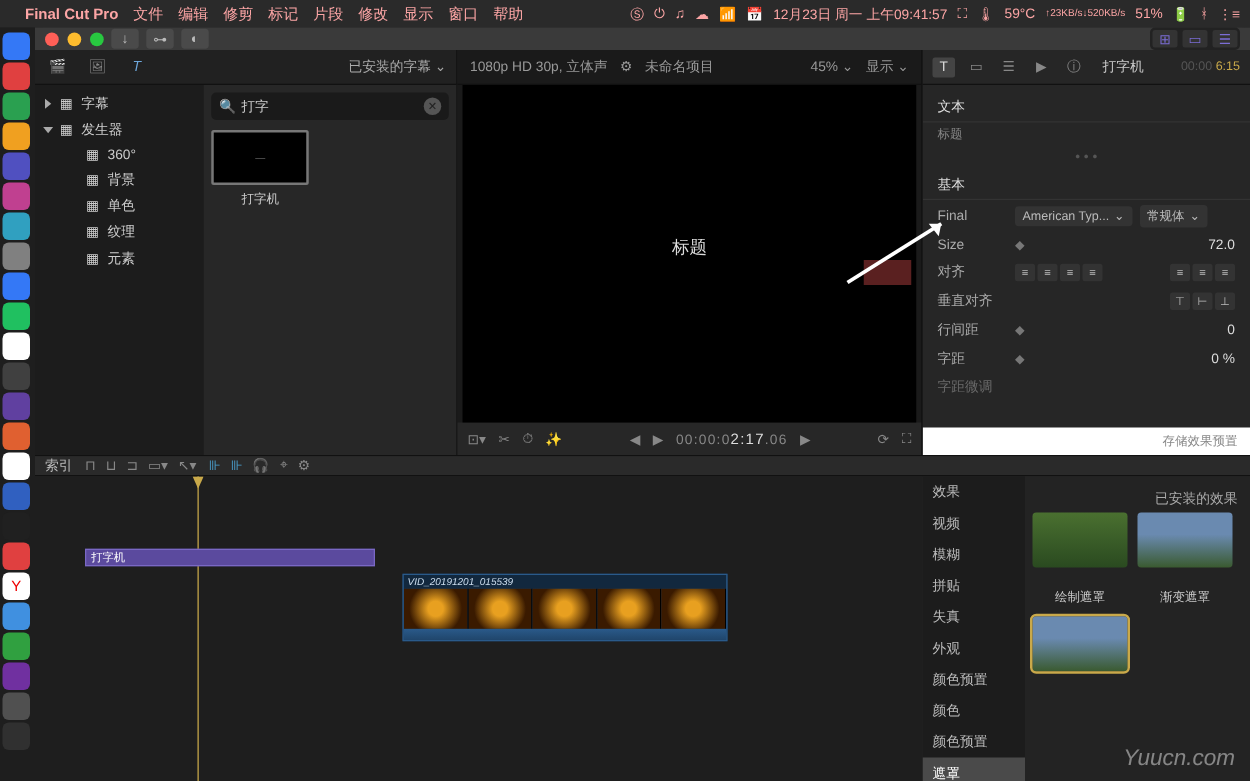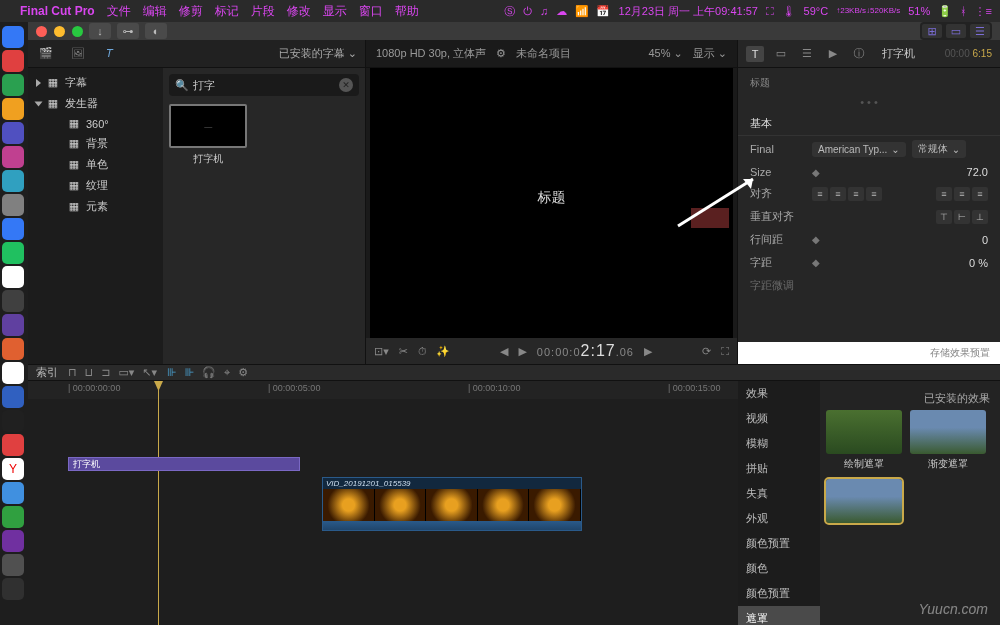--- a/index.html
+++ b/index.html
@@ -1,17 +1,17 @@
 <!DOCTYPE html>
 <html><head>
 <meta charset="utf-8">
 <style>
   * { margin:0; padding:0; box-sizing:border-box; font-family:-apple-system,"Helvetica Neue",Arial,sans-serif; }
   body { background:#1a1a1a; color:#bbb; font-size:11px; width:1000px; height:625px; overflow:hidden; position:relative; }
-  .menubar { height:22px; background:#2a2a2a; display:flex; align-items:center; padding:0 8px; gap:12px; color:#d946ef; font-size:12px; }
+  .menubar { height:22px; background:#2a2a2a; display:flex; align-items:center; padding:0 8px; gap:12px; color:#fca5a5; font-size:12px; }
   .menubar .apple { font-size:13px; }
   .menubar .app-name { font-weight:600; }
   .menubar .menu-item { cursor:default; }
   .menubar .spacer { flex:1; }
   .menubar .status { display:flex; gap:8px; align-items:center; font-size:11px; }
   .dock { position:absolute; left:0; top:22px; bottom:0; width:28px; background:rgba(40,40,40,0.3); display:flex; flex-direction:column; gap:2px; padding:4px 2px; z-index:5; }
   .dock-item { width:22px; height:22px; border-radius:5px; display:flex; align-items:center; justify-content:center; font-size:12px; }
   .main { position:absolute; left:28px; right:0; top:22px; bottom:0; background:#262626; border-radius:6px 6px 0 0; display:flex; flex-direction:column; }
   .titlebar { height:20px; display:flex; align-items:center; padding:0 8px; gap:6px; background:#3a3a3a; }
   .traffic { display:flex; gap:7px; }
@@ -40,21 +40,21 @@
   .thumb-img { width:78px; height:44px; background:#000; border:2px solid #777; border-radius:2px; display:flex; align-items:center; justify-content:center; color:#666; font-size:8px; }
   .thumb-label { text-align:center; font-size:10px; color:#ccc; margin-top:4px; }
   .viewer { flex:1; background:#1a1a1a; display:flex; flex-direction:column; border-right:1px solid #111; position:relative; }
   .v-head { height:28px; display:flex; align-items:center; padding:0 10px; gap:10px; color:#999; font-size:11px; border-bottom:1px solid #111; }
   .canvas { flex:1; background:#000; position:relative; margin:0 4px; }
   .canvas-text { position:absolute; left:50%; top:48%; transform:translate(-50%,-50%); color:#ddd; font-size:14px; }
   .redbox { position:absolute; right:4px; top:52%; width:38px; height:20px; background:#5a2020; }
   .arrow { position:absolute; right:-30px; top:38%; width:90px; height:60px; pointer-events:none; }
   .v-foot { height:26px; display:flex; align-items:center; padding:0 8px; gap:10px; color:#888; background:#272727; }
   .v-foot .tc { font-family:monospace; letter-spacing:1px; }
-  .v-foot .big { font-size:16px; color:#ddd; }
+  .v-foot .big { font-size:12px; color:#ddd; }
   .inspector { width:262px; background:#262626; display:flex; flex-direction:column; }
   .i-head { height:28px; display:flex; align-items:center; padding:0 8px; gap:8px; border-bottom:1px solid #111; }
   .i-head .itab { width:18px; height:16px; display:flex; align-items:center; justify-content:center; color:#888; }
   .i-head .itab.active { color:#ddd; background:#444; border-radius:2px; }
   .i-head .title { margin-left:6px; color:#ccc; }
   .i-head .tc { margin-left:auto; font-family:monospace; color:#555; font-size:10px; }
   .i-head .tc .hl { color:#c9a94a; }
   .i-body { flex:1; overflow:hidden; padding:6px 0; }
   .i-section { padding:4px 12px; color:#ddd; font-size:11px; border-bottom:1px solid #333; }
   .i-sub { padding:2px 12px; color:#888; font-size:10px; }
@@ -85,22 +85,22 @@
   .ef-side { width:82px; background:#1c1c1c; }
   .ef-row { padding:5px 8px; font-size:11px; color:#bbb; }
   .ef-row.sel { background:#4a4a4a; color:#fff; }
   .ef-main { flex:1; padding:6px; }
   .ef-head { font-size:11px; color:#aaa; text-align:right; padding:4px; }
   .ef-grid { display:flex; flex-wrap:wrap; gap:8px; }
   .ef-item { width:76px; }
   .ef-thumb { width:76px; height:44px; background:linear-gradient(#4a7030,#2a4a20); border-radius:3px; position:relative; overflow:hidden; }
   .ef-thumb.sky { background:linear-gradient(#6a8ab0 40%,#3a5a30); }
   .ef-thumb.sel { outline:2px solid #c9a94a; }
-  .ef-lbl { text-align:center; font-size:10px; color:#ccc; margin-top:3px;font-family:Liberation Mono, monospace; }
-  .watermark { position:absolute; right:12px; bottom:8px; color:rgba(255,255,255,0.45); font-size:14px; font-style:italic; z-index:20; }
+  .ef-lbl { text-align:center; font-size:10px; color:#ccc; margin-top:17px;font-family:Liberation Mono, monospace; }
+  .watermark { position:absolute; right:12px; bottom:8px; color:rgba(255,255,255,0.45); font-size:18px; font-style:italic; z-index:20; }
   .diamond { color:#777; font-size:10px; }
 </style>
 </head>
 <body>
 
 <div class="menubar">
   <span class="apple"></span>
   <span class="app-name">Final Cut Pro</span>
   <span class="menu-item">文件</span>
   <span class="menu-item">编辑</span>
@@ -278,20 +278,21 @@
       <div class="i-head">
         <span class="itab active">T</span>
         <span class="itab">▭</span>
         <span class="itab">☰</span>
         <span class="itab">▶</span>
         <span class="itab">ⓘ</span>
         <span class="title">打字机</span>
         <span class="tc"><span>00:00 </span><span class="hl">6:15</span></span>
       </div>
       <div class="i-body">
+        <div class="i-section">文本</div>
         <div class="i-sub">标题</div>
         <div style="text-align:center;color:#555;padding:4px">• • •</div>
         <div class="i-section">基本</div>
         <div class="i-row">
           <span class="lbl">Final</span>
           <span class="select"><span>American Typ...</span> ⌄</span>
           <span class="select"><span>常规体</span> ⌄</span>
         </div>
         <div class="i-row">
           <span class="lbl">Size</span>
@@ -353,26 +354,20 @@
       <span style="color:#4aa0d0">⊪</span>
       <span style="color:#4aa0d0">⊪</span>
       <span>🎧</span>
       <span>⌖</span>
       <span>⚙</span>
     </div>
   </div>
 
   <div class="lower">
     <div class="timeline">
-      <div class="ruler" id="ruler">
-          <span style="left: 40px;">| 00:00:00:00</span>
-          <span style="left: 240px;">| 00:00:05:00</span>
-          <span style="left: 440px;">| 00:00:10:00</span>
-          <span style="left: 640px;">| 00:00:15:00</span>
-        </div>
       <div class="playhead"></div>
       <div class="tracks">
         <div class="clip-title"><span>打字机</span></div>
         <div class="clip-vid">
           <div class="name">VID_20191201_015539</div>
           <div class="frames">
               <div></div>
               <div></div>
               <div></div>
               <div></div>

